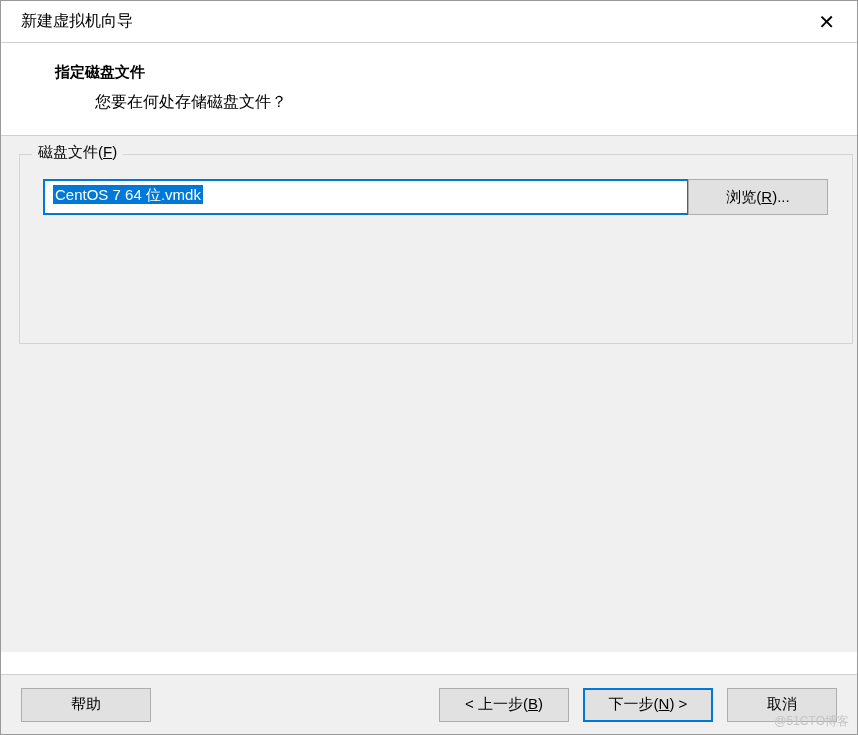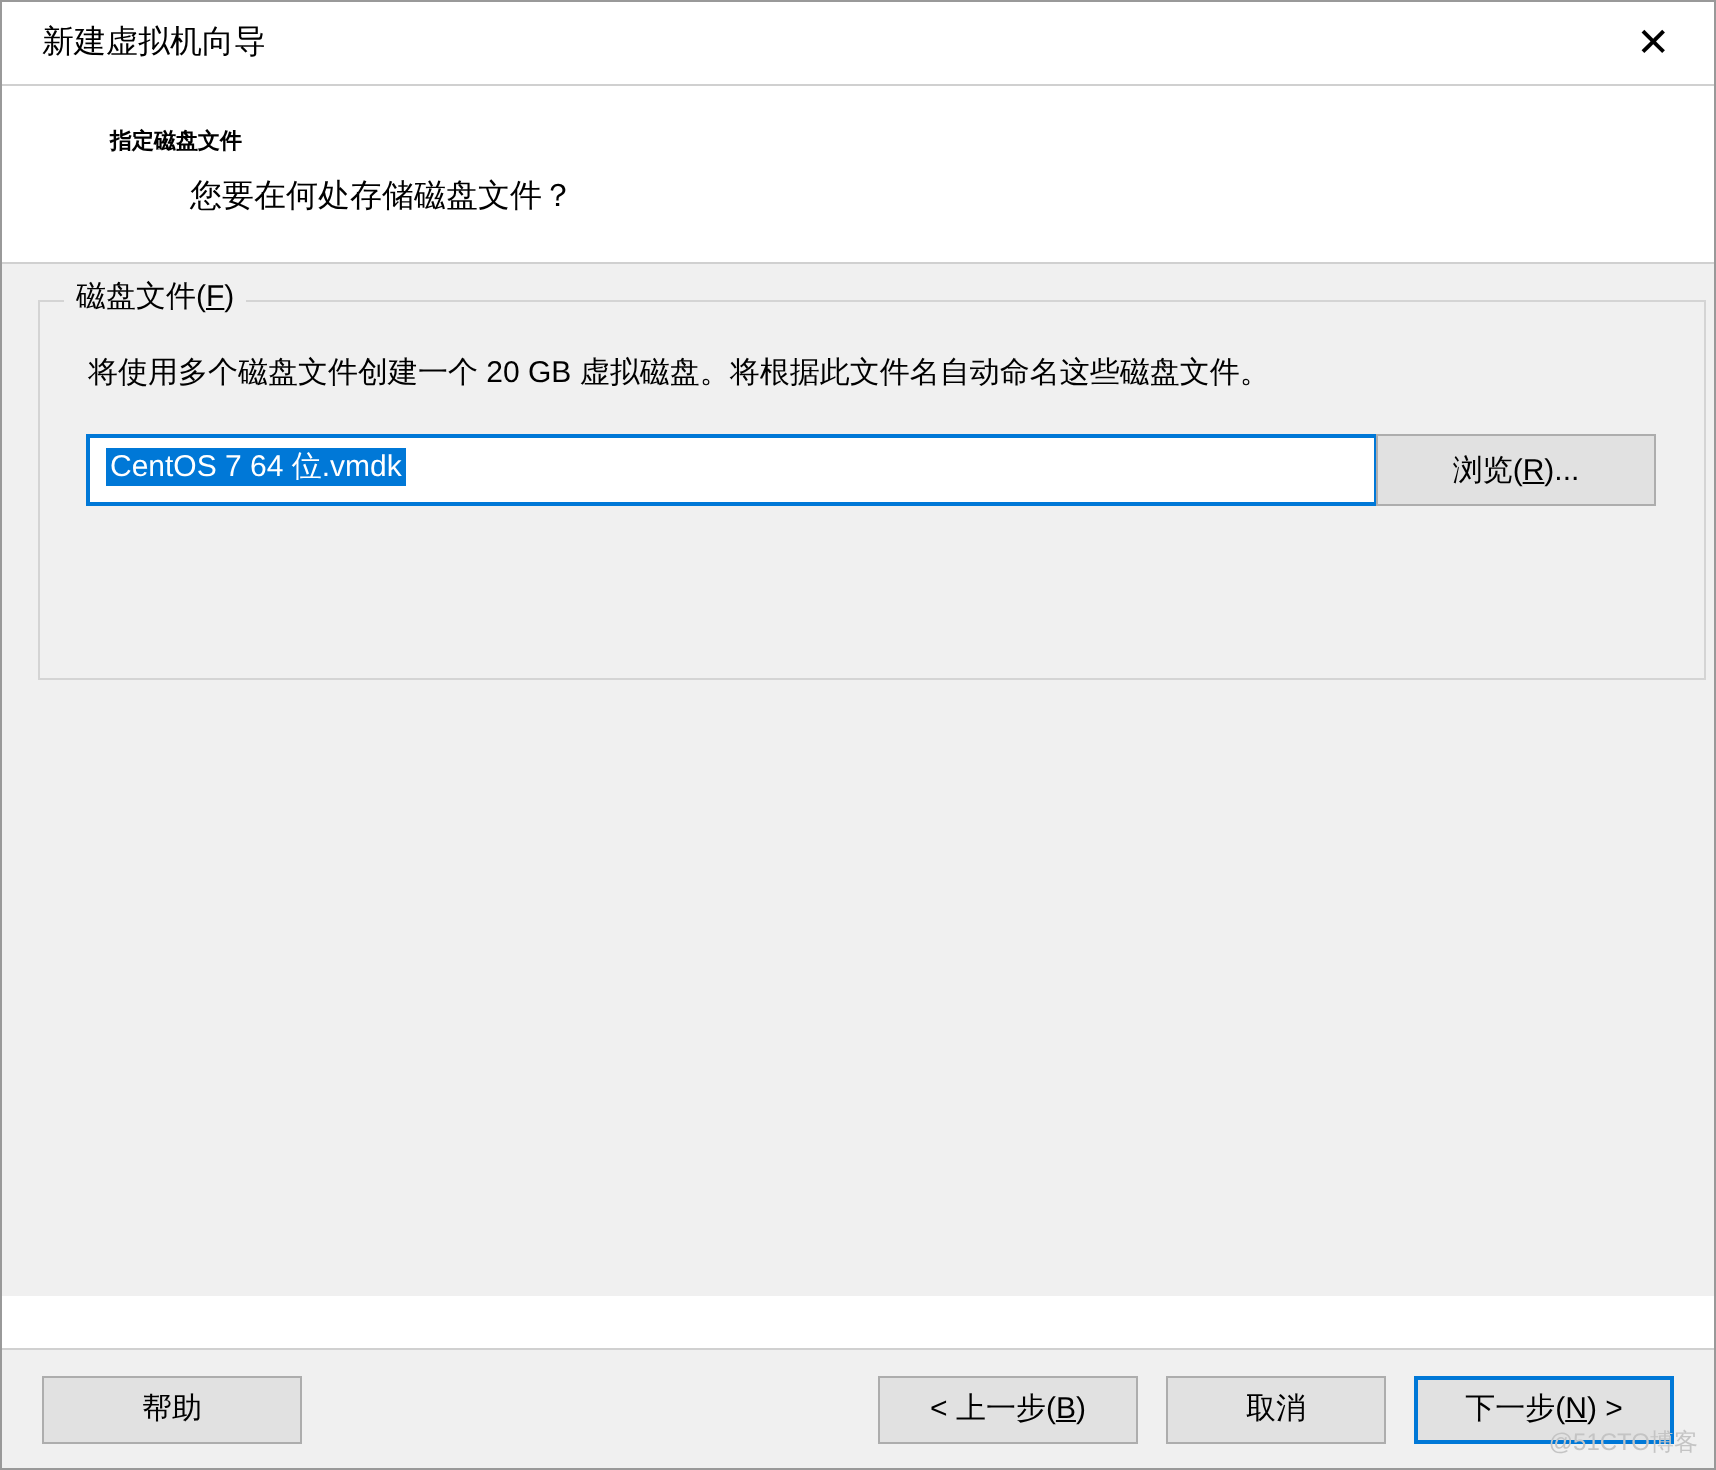--- a/index.html
+++ b/index.html
@@ -34,21 +34,21 @@
       cursor: pointer;
       padding: 2px 8px;
       font-family: Arial, sans-serif;
     }
     .header-section {
       padding: 20px 20px 22px 54px;
       background: #ffffff;
       border-bottom: 1px solid #d0d0d0;
     }
     .header-title {
-      font-size: 11px;
+      font-size: 15px;
       font-weight: bold;
       margin-bottom: 10px;
     }
     .header-subtitle {
       font-size: 16px;
       color: #000;
       padding-left: 40px;
     }
     .content-area {
       background: #f0f0f0;
@@ -171,40 +171,39 @@
 <div class="header-section">
   <div class="header-title">指定磁盘文件</div>
   <div class="header-subtitle">您要在何处存储磁盘文件？</div>
 </div>
 
 <div class="content-area">
   <div class="group-box">
     <div class="group-label">
       <span>磁盘文件(</span><span class="underline">F</span><span>)</span>
     </div>
-    <div class="description">将使用多个磁盘文件创建一个 20 GB 虚拟磁盘。将根据此文件名自动命名这些磁盘文件。</div>
     <div class="input-row">
       <div class="file-input-display">
         <span class="selected-text">CentOS 7 64 位.vmdk</span>
       </div>
       <button class="browse-btn">
         <span>浏览(</span><span class="underline">R</span><span>)...</span>
       </button>
     </div>
   </div>
 </div>
 
 <div class="footer">
   <div class="footer-left">
     <button class="btn btn-help">帮助</button>
   </div>
   <div class="footer-right">
     <button class="btn">
       <span>&lt; 上一步(</span><span class="underline">B</span><span>)</span>
     </button>
-    <button class="btn btn-cancel">取消</button>
     <button class="btn btn-next">
       <span>下一步(</span><span class="underline">N</span><span>) &gt;</span>
     </button>
+    <button class="btn btn-cancel">取消</button>
   </div>
 </div>
 
 <div class="watermark">@51CTO博客</div>
 
 </body></html>

